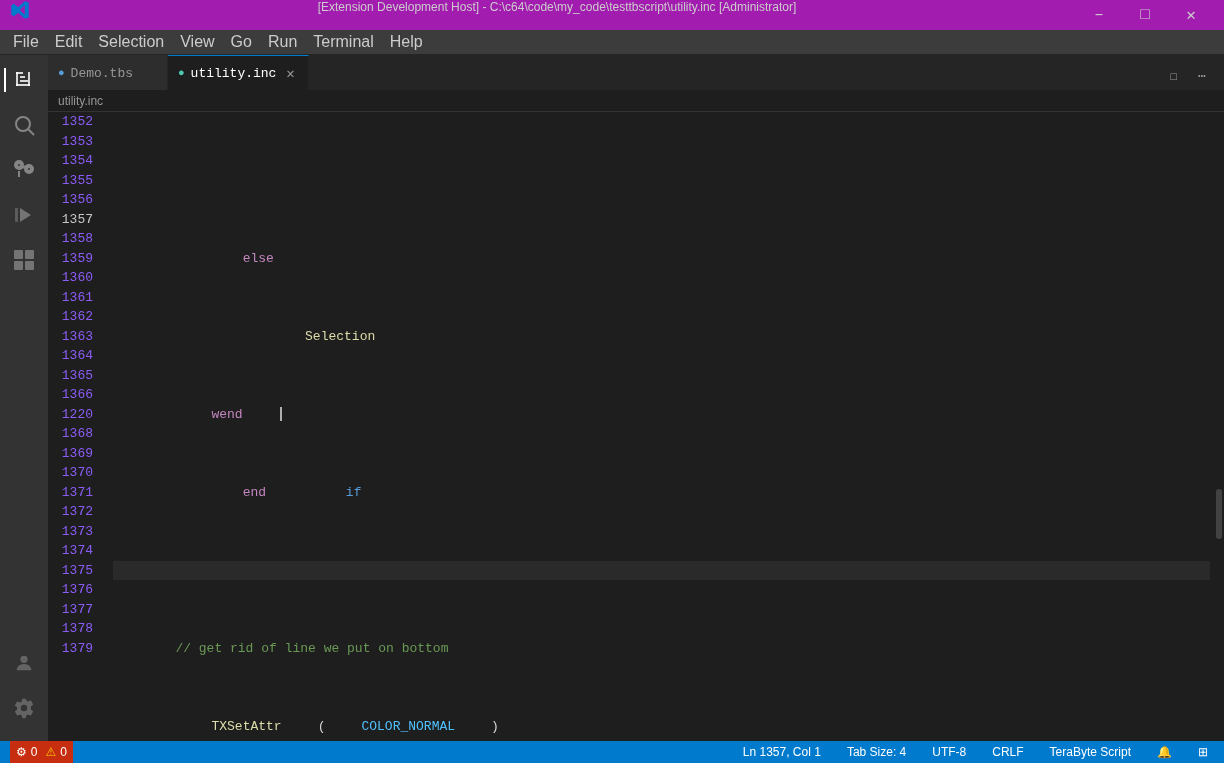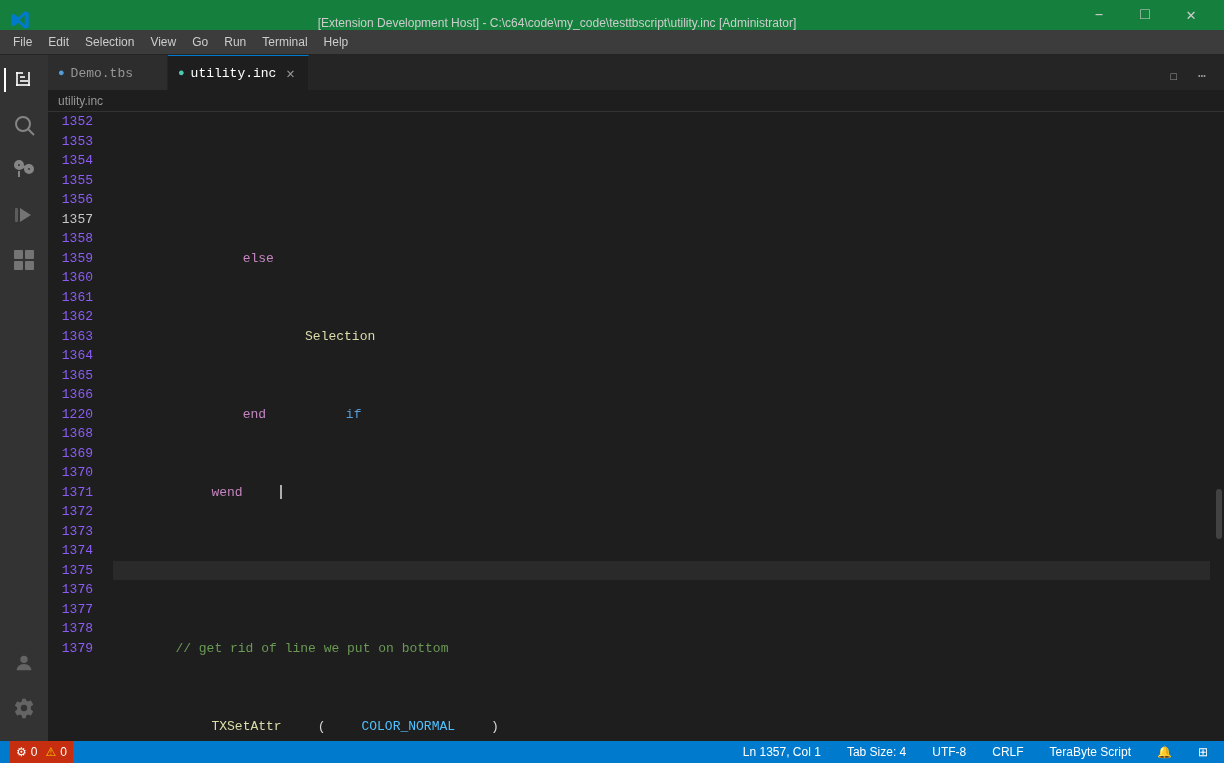--- a/index.html
+++ b/index.html
@@ -10,24 +10,24 @@
       font-size: 13px;
       width: 1224px;
       height: 763px;
       overflow: hidden;
       display: flex;
       flex-direction: column;
     }
 
     
     #titlebar {
-      background: #15803d;
+      background: #a21caf;
       height: 30px;
       display: flex;
-      align-items: flex-end;
+      align-items: flex-start;
       padding: 0 10px;
       user-select: none;
       flex-shrink: 0;
     }
     #titlebar .title-text {
       flex: 1;
       text-align: center;
       color: #cccccc;
       font-size: 12px;
       font-family: 'Segoe UI', Arial, sans-serif;
@@ -58,21 +58,21 @@
       height: 25px;
       display: flex;
       align-items: center;
       padding: 0 5px;
       flex-shrink: 0;
       border-bottom: 1px solid #252526;
     }
     #menubar .menu-item {
       padding: 2px 8px;
       color: #cccccc;
-      font-size: 12px;
+      font-size: 16px;
       font-family: 'Segoe UI', Arial, sans-serif;
       cursor: pointer;
       border-radius: 3px;
     }
 
     
     #main-layout {
       display: flex;
       flex: 1;
       overflow: hidden;
@@ -440,25 +440,25 @@
         
         <div class="code-line">
           <span class="norm">            </span><span class="kw2">else</span>
         </div>
         
         <div class="code-line">
           <span class="norm">                    </span><span class="fn">Selection</span>
         </div>
         
         <div class="code-line">
+          <span class="norm">        </span><span class="kw2">wend</span><span class="cursor-blink"></span>
+        </div>
+        
+        <div class="code-line">
           <span class="norm">            </span><span class="kw2">end</span><span class="norm"> </span><span class="kw">if</span>
-        </div>
-        
-        <div class="code-line">
-          <span class="norm">        </span><span class="kw2">wend</span><span class="cursor-blink"></span>
         </div>
         
         <div class="code-line active-line">
           <span class="norm"></span>
         </div>
         
         <div class="code-line">
           <span class="cmt">        // get rid of line we put on bottom</span>
         </div>
         

